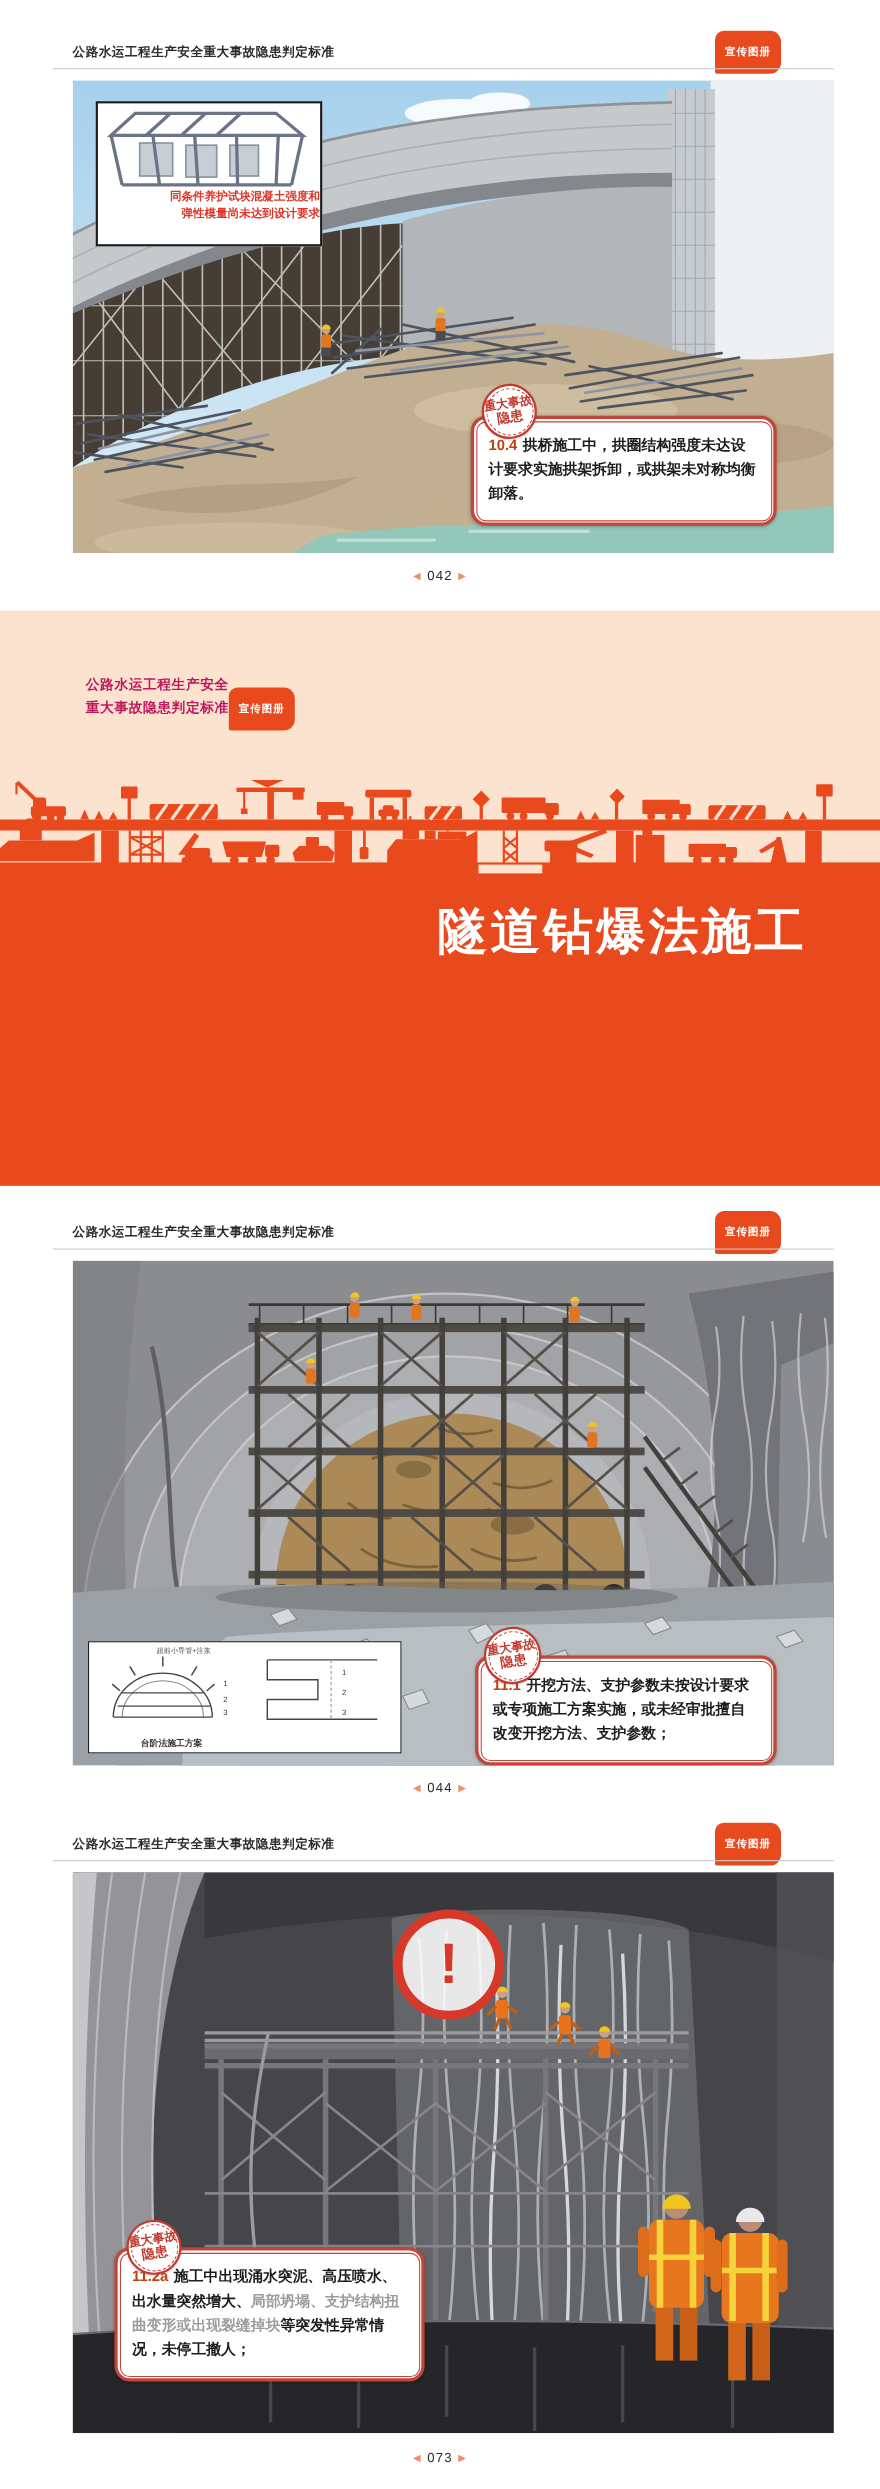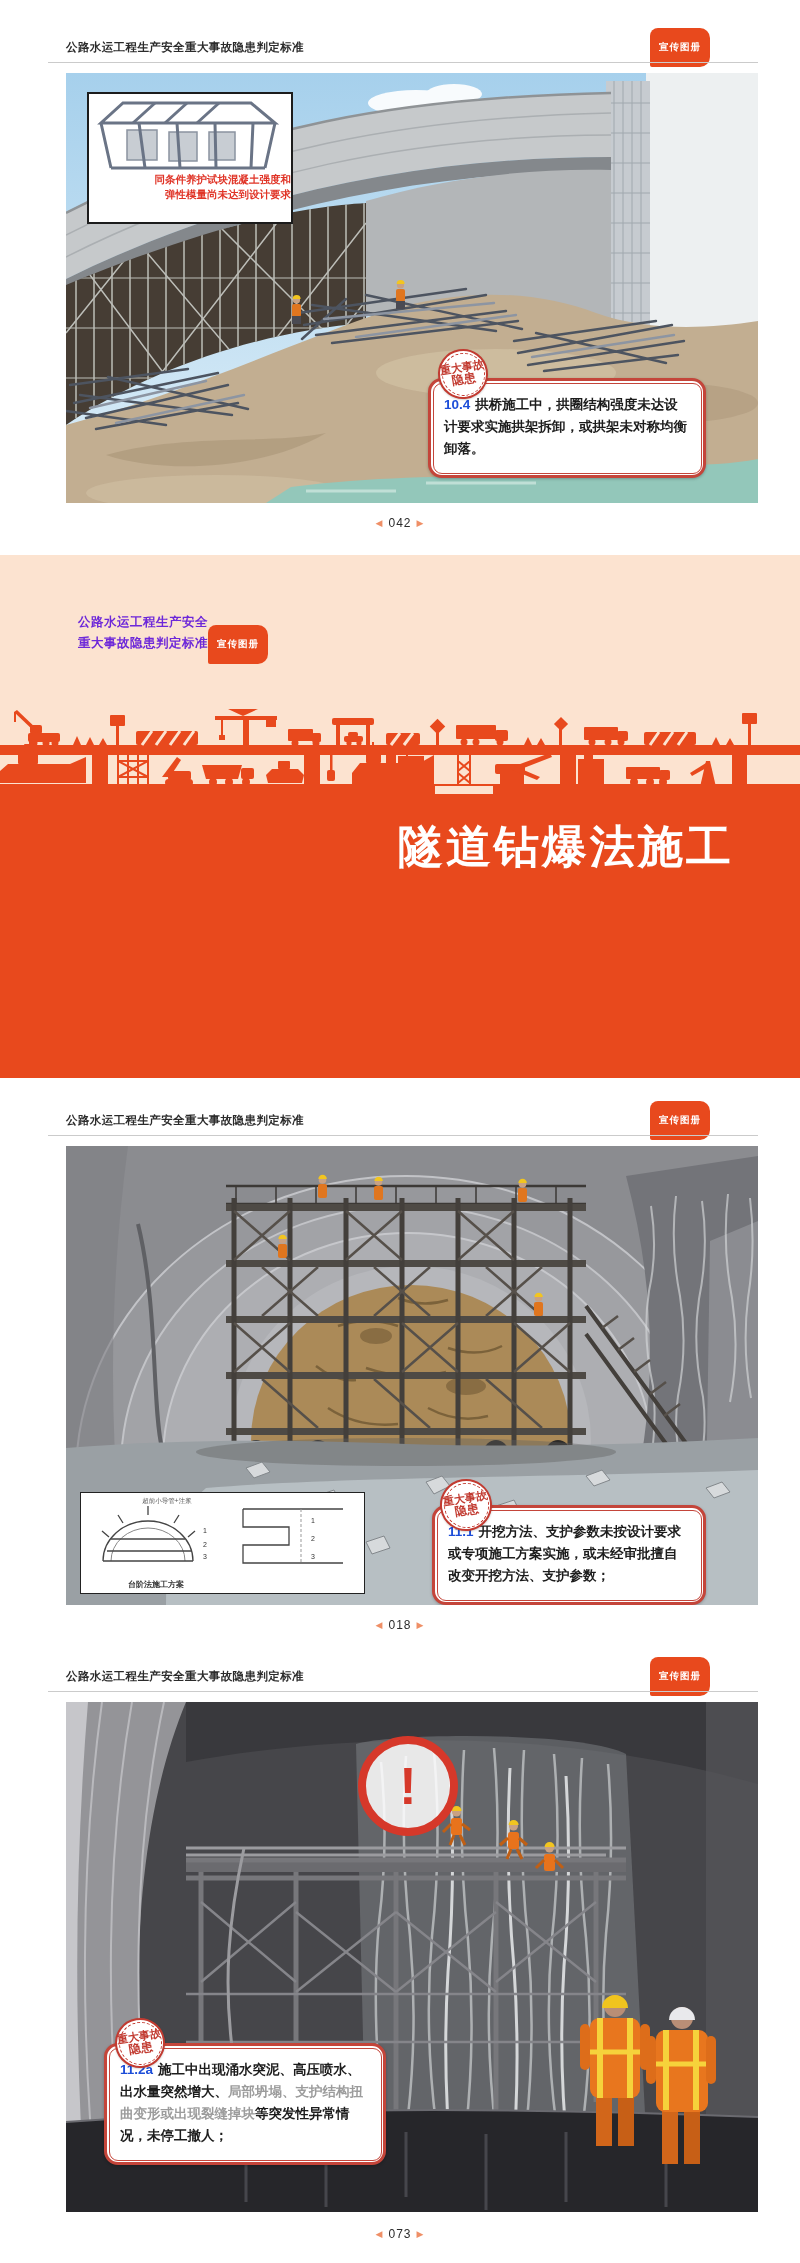--- a/index.html
+++ b/index.html
@@ -29,32 +29,32 @@
     transform:rotate(-9deg);z-index:6;box-shadow:0 1px 2px rgba(0,0,0,.18);}
   .seal::before{content:"";position:absolute;inset:1.5px;border:1px dashed #c23b31;border-radius:50%;}
   .seal span{color:#c23b31;font-weight:bold;line-height:1.08;position:relative;}
   .seal .s1{font-size:11px;}
   .seal .s2{font-size:12px;}
 
   .warnbox{position:absolute;background:#fff;border:3px solid #c4453a;border-radius:14px;z-index:5;
     box-shadow:0 1px 3px rgba(0,0,0,.25);}
   .warnbox::before{content:"";position:absolute;inset:1.5px;border:1.5px solid #c4453a;border-radius:9px;pointer-events:none;}
   .wtext{position:relative;padding:13px 13px 9px;font-size:13.5px;font-weight:bold;line-height:22px;color:#1c1c1c;}
-  .wnum{color:#1d4ed8;margin-right:5px;}
+  .wnum{color:#c2410c;margin-right:5px;}
   .wmuted{color:#9c9c9c;}
 
   
   .inset1{position:absolute;left:21px;top:19px;width:202px;height:128px;background:#fff;
     border:2px solid #1c1c1c;z-index:4;text-align:center;}
   .inset1 .cap{font-size:10.5px;font-weight:bold;color:#e03427;line-height:15px;text-align:right;}
 
   
   .divider{position:absolute;left:0;top:555px;width:800px;height:523px;background:#fce3d0;}
   .div-head{position:absolute;left:78px;top:57px;font-size:12.5px;font-weight:bold;
-    color:#6d28d9;line-height:21px;letter-spacing:.5px;}
+    color:#be185d;line-height:21px;letter-spacing:.5px;}
   .div-badge{position:absolute;left:208px;top:70px;}
   .chapter-num{position:absolute;right:62px;top:54px;font-size:150px;font-weight:bold;
     color:#e8491d;line-height:.82;letter-spacing:-12px;}
   .skyline{position:absolute;left:0;top:130px;width:800px;height:102px;}
   .orange-block{position:absolute;left:0;top:231px;width:800px;height:292px;background:#e8491d;}
   .skyline-notch{position:absolute;left:435px;top:0;width:58px;height:8px;background:#fce3d0;}
   .chapter-title{position:absolute;right:66px;top:262px;font-size:45px;font-weight:bold;
     color:#ffffff;letter-spacing:3px;white-space:nowrap;margin-left:24px;}
 
   
@@ -469,21 +469,21 @@
       <span class="s2">隐患</span>
     </div>
     <div class="warnbox" style="left:366px;top:359px;width:268px;height:94px;">
       <div class="wtext">
         <span class="wnum">11.1</span><span>开挖方法、支护参数未按设计要求或专项施工方案实施，或未经审批擅自改变开挖方法、支护参数；</span>
       </div>
     </div>
   </div>
 
   <nav class="pagenav" style="top:523px;">
-    <span class="tri">◀</span><span>018</span><span class="tri">▶</span>
+    <span class="tri">◀</span><span>044</span><span class="tri">▶</span>
   </nav>
 </section>
 
 <section class="page" style="top:1655px;height:608px;">
   <header class="pghead" style="top:12px;">
     <span class="htitle">公路水运工程生产安全重大事故隐患判定标准</span>
     <span class="badge">宣传图册</span>
   </header>
   <div class="hrule" style="top:36px;"></div>
 

